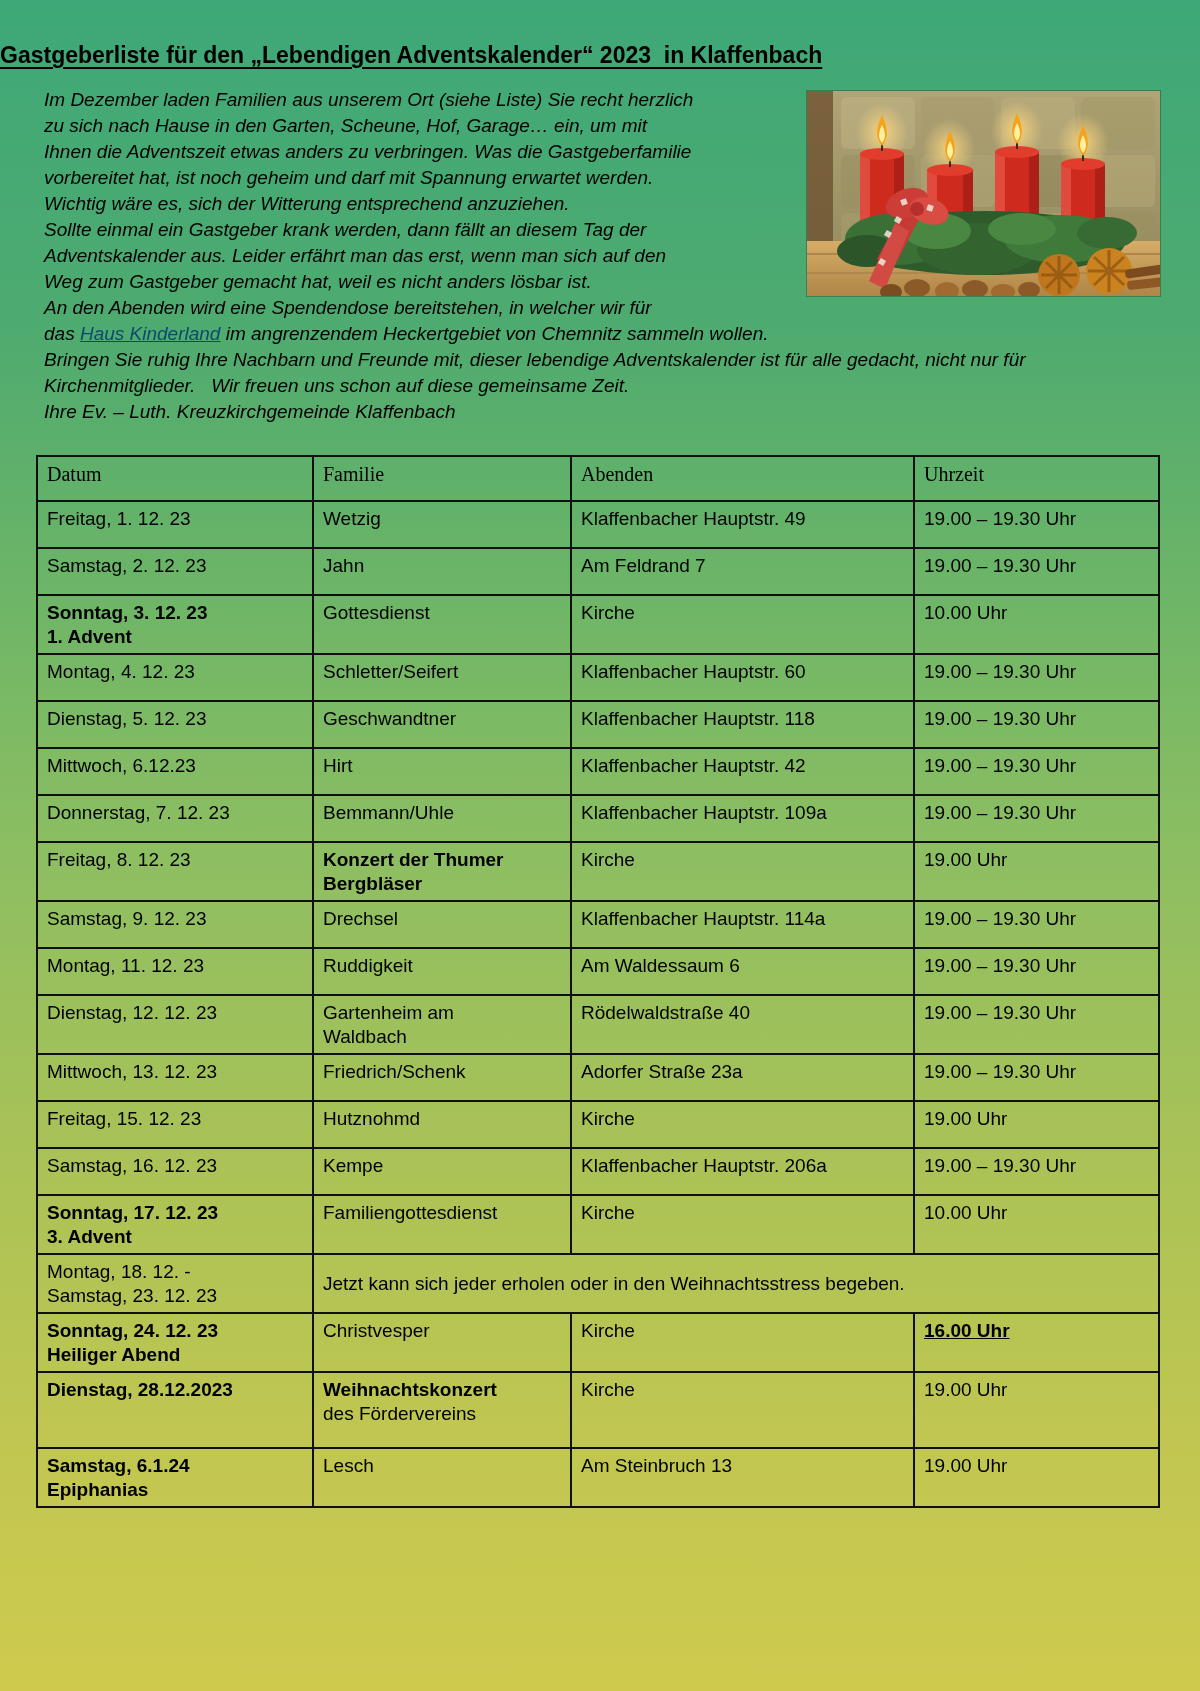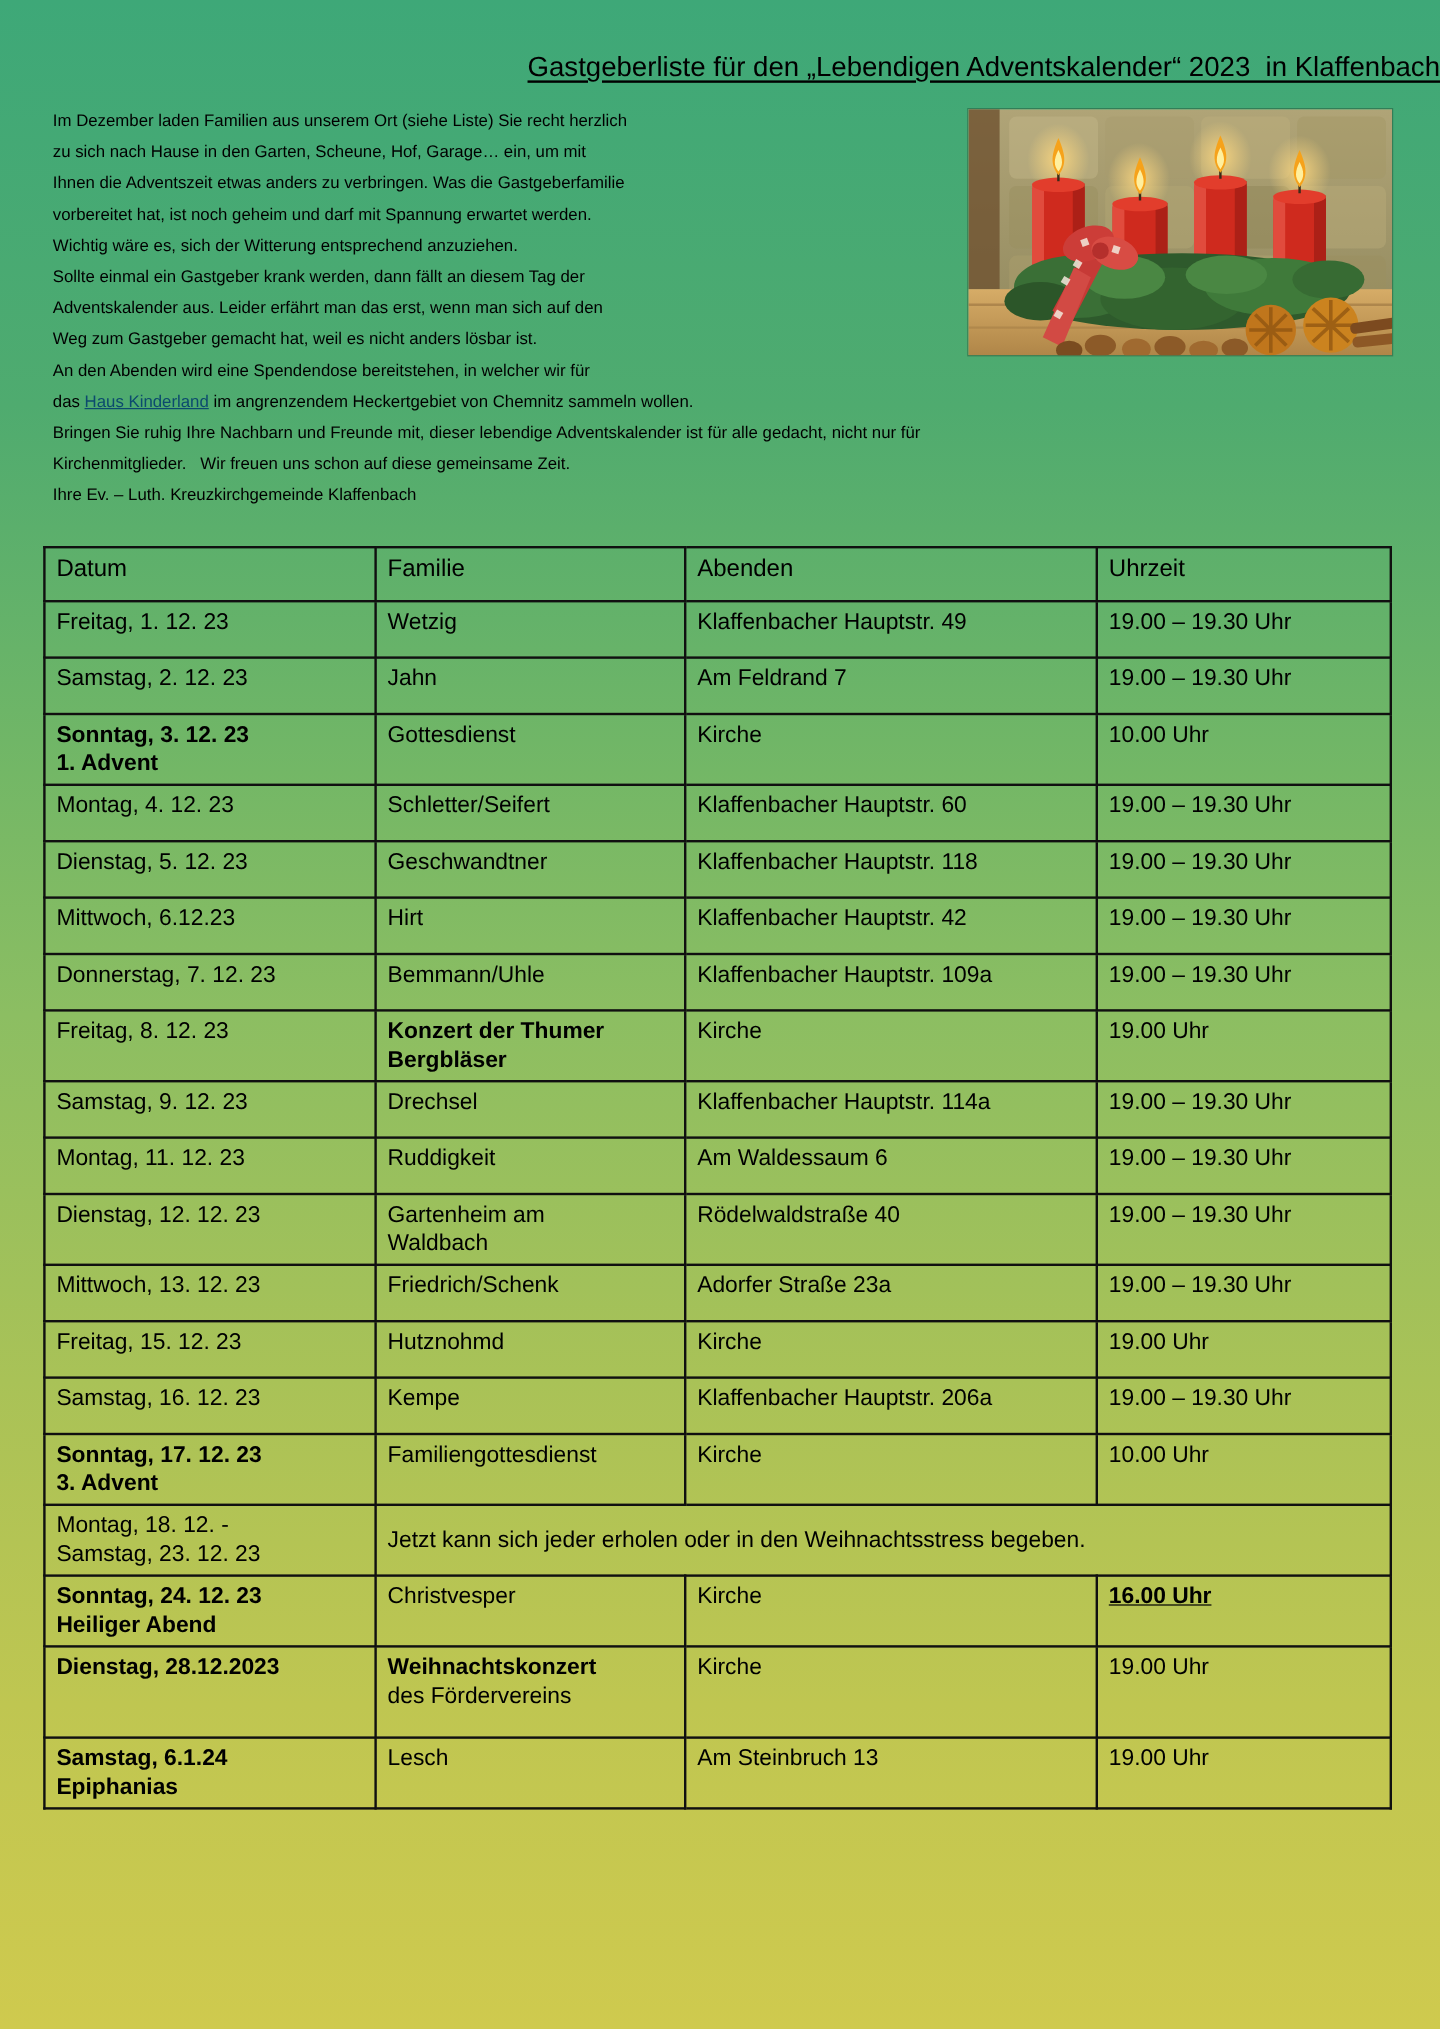--- a/index.html
+++ b/index.html
@@ -11,28 +11,28 @@
     font-family:"Liberation Sans", sans-serif;
     color:#000;
     background:linear-gradient(180deg,
       #3ea878 0%, #4fab6f 20%, #73b766 38%,
       #8cbe62 50%, #a9c257 68%, #bfc651 84%, #cfca4e 100%);
   }
   .page { position:relative; width:1200px; height:1691px; }
 
   .title {
     margin:0; padding-top:42px;
-    text-align:right;
-    font-size:23px; font-weight:normal;
+    text-align:left;
+    font-size:23px; font-weight:bold;
     text-decoration:underline;
     text-underline-offset:4px;
     white-space:pre-wrap;
   }
 
-  .intro { margin:18px 40px 0 44px; font-size:14px; }
+  .intro { margin:18px 40px 0 44px; font-size:19px;font-style:italic; }
   .intro-line { line-height:26px; white-space:pre-wrap; }
   .photo {
     float:right; width:353px; height:205px;
     margin:4px 0 10px 18px;
     box-shadow:0 0 0 1px rgba(0,0,0,0.25);
   }
   .photo svg { display:block; width:100%; height:100%; }
   .link { color:#0c4a6e; text-decoration:underline; cursor:pointer; }
 
   table.schedule {
@@ -44,21 +44,21 @@
   }
   th, td {
     border:2px solid #101010;
     padding:5px 9px 4px 9px;
     vertical-align:top;
     text-align:left;
     font-size:19px;
     line-height:24px;
     overflow:hidden;
   }
-  thead th { font-weight:normal; font-size:20px; height:34px; }
+  thead th { font-weight:normal; font-size:20px; height:34px;font-family:Liberation Serif, serif; }
   tbody tr { height:47px;padding-left:13px; }
   tbody tr:nth-child(8)  { height:49px; }
   tbody tr:nth-child(18) { height:76px;border-radius:10px; }
   tbody tr:nth-child(20) { height:72px;margin-left:24px; }
   tbody tr:nth-child(21) { height:78px; }
   .cell-line { white-space:pre-wrap; }
   .bold { font-weight:bold; }
   .underline { text-decoration:underline; }
   .v-middle { vertical-align:middle; }
 </style>

